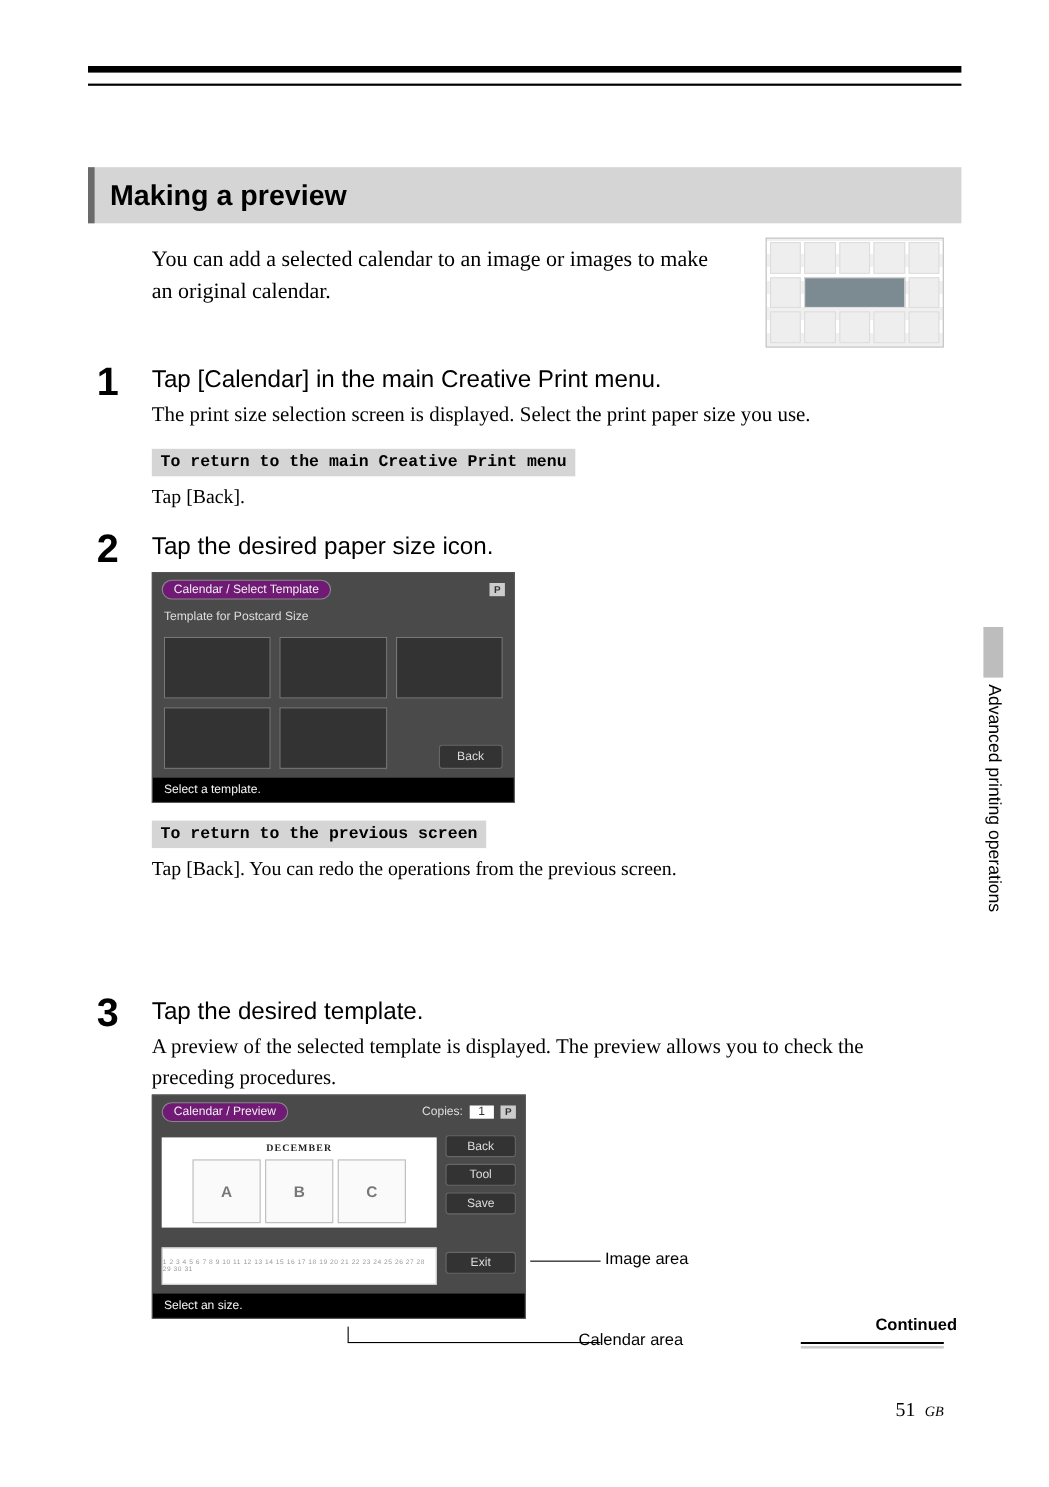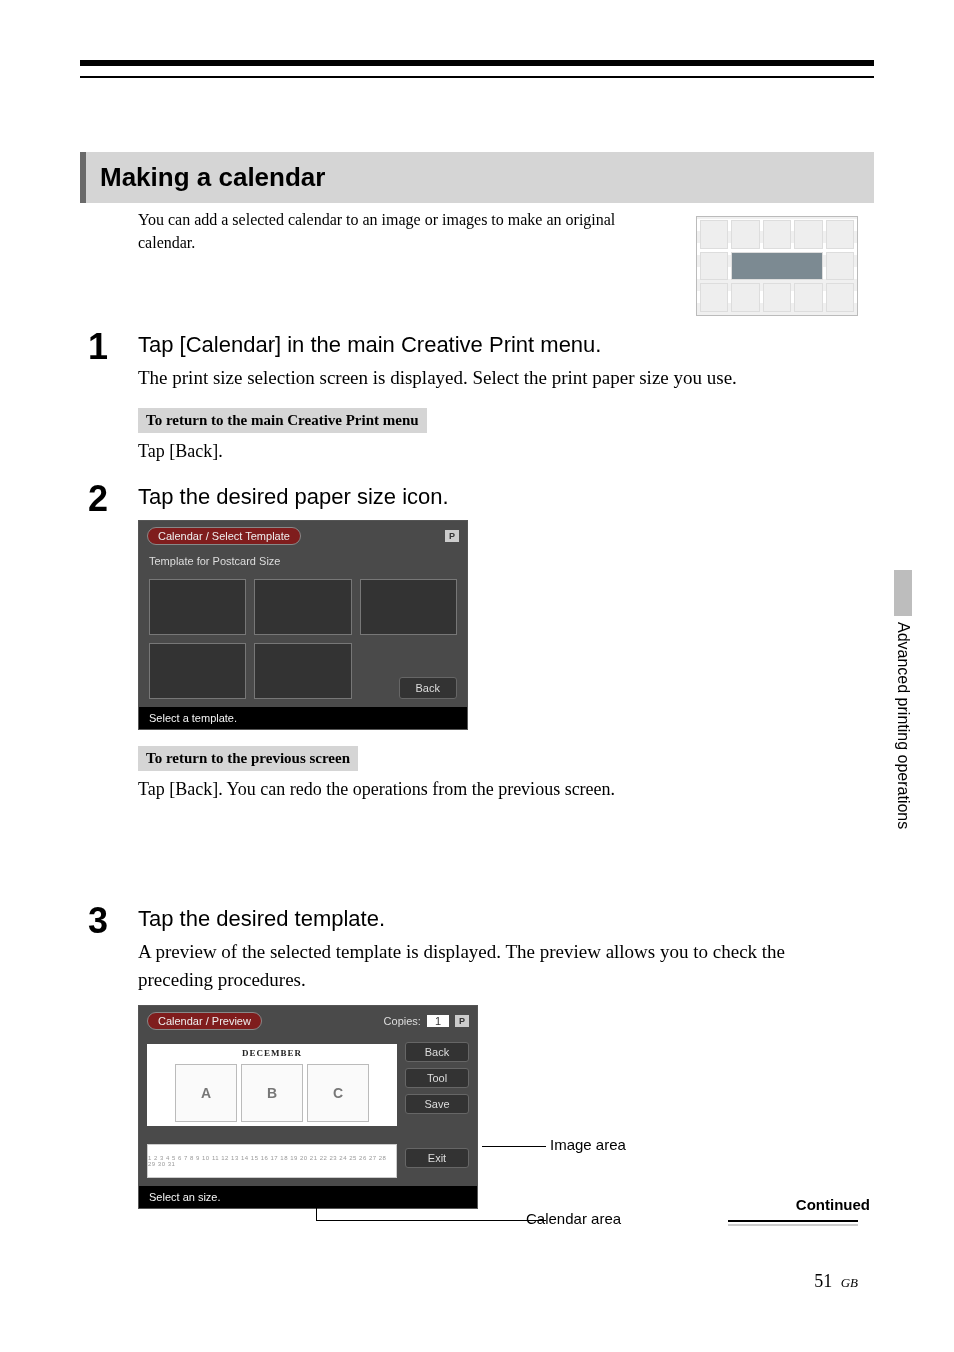--- a/index.html
+++ b/index.html
@@ -28,22 +28,22 @@
     top: 152px; left: 80px; right: 80px;
     background: #d5d5d5;
     border-left: 6px solid #6a6a6a;
     padding: 10px 14px;
     font-family: "Segoe UI", Arial, sans-serif;
     font-weight: 700;
     font-size: 26px;
   }
   .intro {
     position: absolute;
-    top: 208px; left: 138px; width: 520px;
-    font-size: 16px; line-height: 1.45;
+    top: 222px; left: 138px; width: 520px;
+    font-size: 20px; line-height: 1.45;
   }
   .sample-thumb {
     position: absolute;
     top: 216px; right: 96px;
     width: 162px; height: 100px;
     border: 1px solid #bbb;
     background:
       repeating-linear-gradient(0deg, #f0f0f0 0 12px, #fff 12px 24px),
       #fff;
     display: grid;
@@ -69,42 +69,42 @@
     font-weight: 400;
     margin-bottom: 6px;
   }
   .step-body {
     font-size: 19px;
     line-height: 1.45;
   }
   .note-band {
     display: inline-block;
     background: #d5d5d5;
-    font-family: Liberation Serif, serif;
+    font-family: Liberation Mono, monospace;
     font-weight: 700;
     font-size: 15px;
     padding: 4px 8px;
     margin-top: 16px;
   }
   .note-text { font-size: 18px; margin-top: 8px; }
   .screenshot {
     margin-top: 10px;
     width: 330px;
     background: #4a4a4a;
     border: 1px solid #555;
     font-family: Arial, sans-serif;
     font-size: 11px;
     color: #fff;
   }
   .ss-header {
     display:flex; justify-content:space-between; align-items:center;
     padding:6px 8px;
   }
   .ss-pill {
-    background:#7f1d1d; border:1px solid #888; border-radius:12px;
+    background:#701a75; border:1px solid #888; border-radius:12px;
     padding:2px 10px; font-size:11px; color:#eee;
   }
   .ss-row { padding:4px 10px; font-size:11px; color:#ddd; }
   .ss-grid {
     display:grid; grid-template-columns:repeat(3,1fr);
     gap:8px; padding:8px 10px;
   }
   .tpl { background:#333; height:56px; border:1px solid #777; }
   .ss-back {
     float:right; margin:6px 10px 8px 0;
@@ -116,21 +116,21 @@
   .ss-grid2 {
     display:grid; grid-template-columns:repeat(3,1fr);
     gap:8px; padding:0 10px 8px 10px;
   }
   .ss-footer {
     background:#000; color:#f5f5f5;
     padding:5px 10px; font-size:11px;
     clear:both;
   }
   .preview {
-    margin-top: 12px;
+    margin-top: 2px;
     width: 340px;
     background: #4a4a4a;
     border: 1px solid #555;
     font-family: Arial, sans-serif;
     color:#fff;
   }
   .pv-body { display:flex; }
   .pv-left { flex:1; padding:8px; }
   .pv-month {
     text-align:center; font-size:9px; letter-spacing:1px;
@@ -205,21 +205,21 @@
     align-items:center; justify-content:center;
   }
 </style>
 </head>
 <body>
 
 <div class="topbar"></div>
 <div class="headerline"></div>
 
 <div class="section-title">
-  <span>Making a calendar</span>
+  <span>Making a preview</span>
 </div>
 
 <div class="intro">You can add a selected calendar to an image or images to make an original calendar.</div>
 
 <div class="sample-thumb">
   <div></div>
     <div></div>
     <div></div>
     <div></div>
     <div></div>

